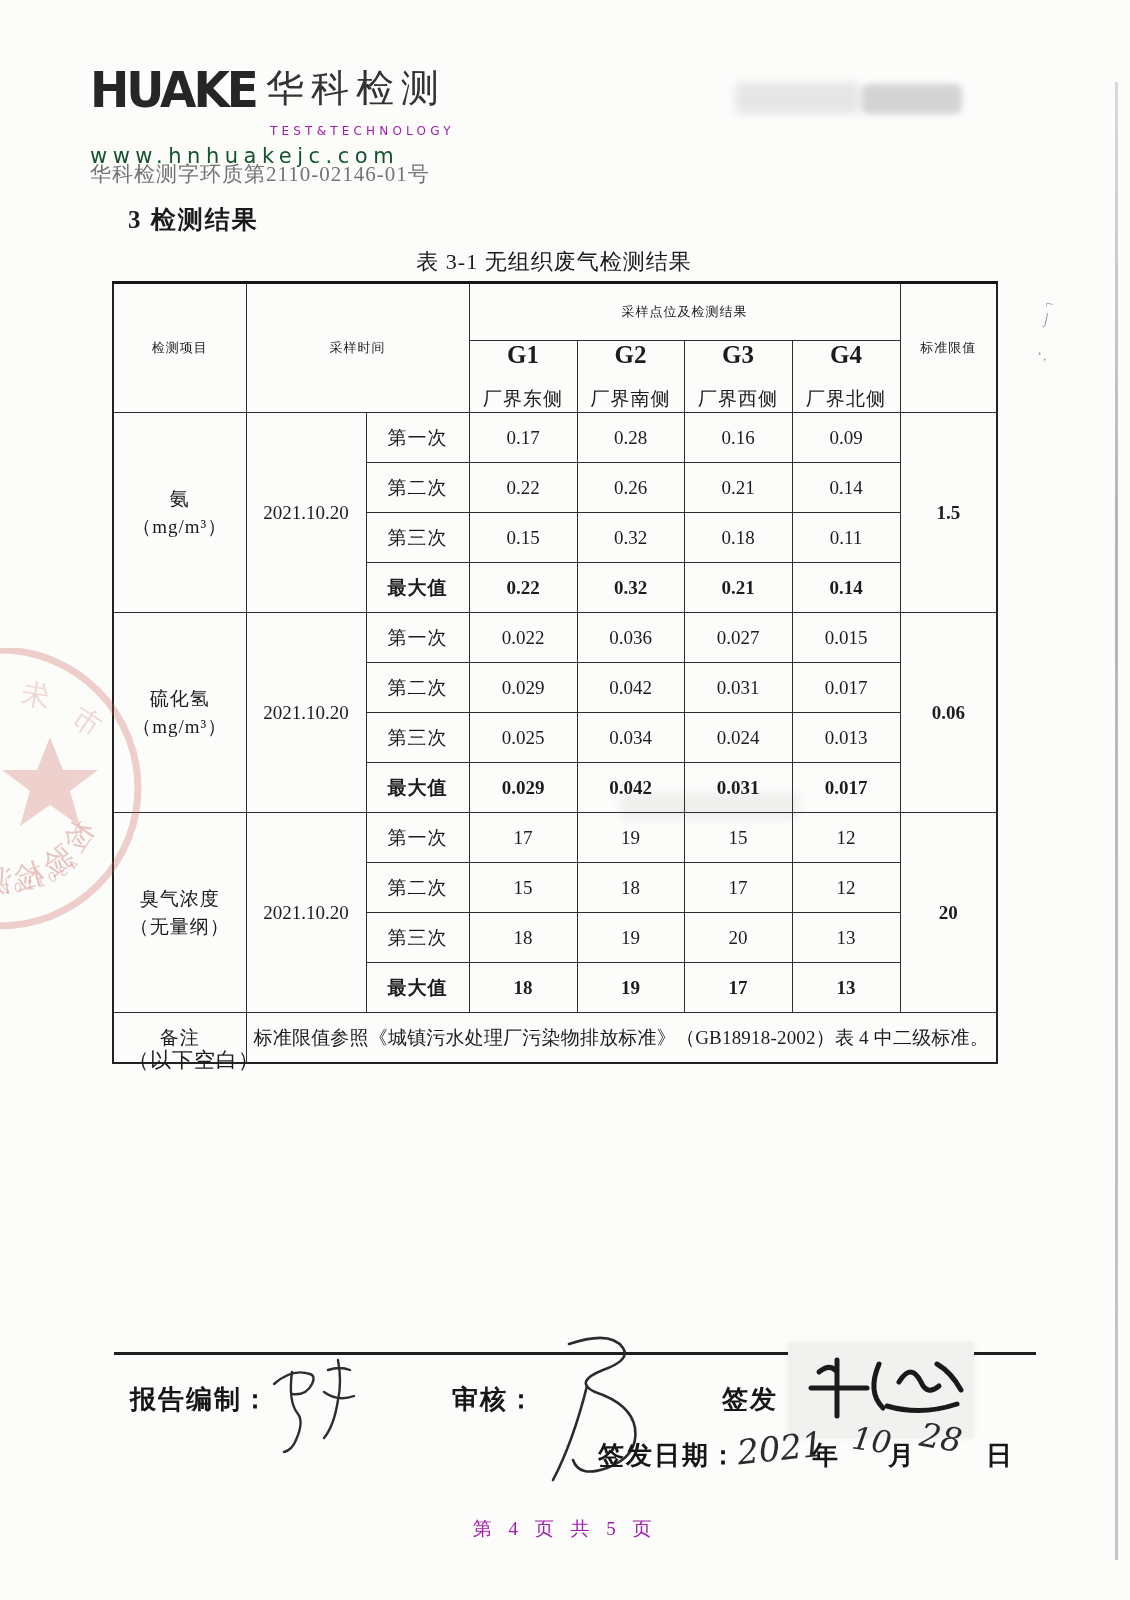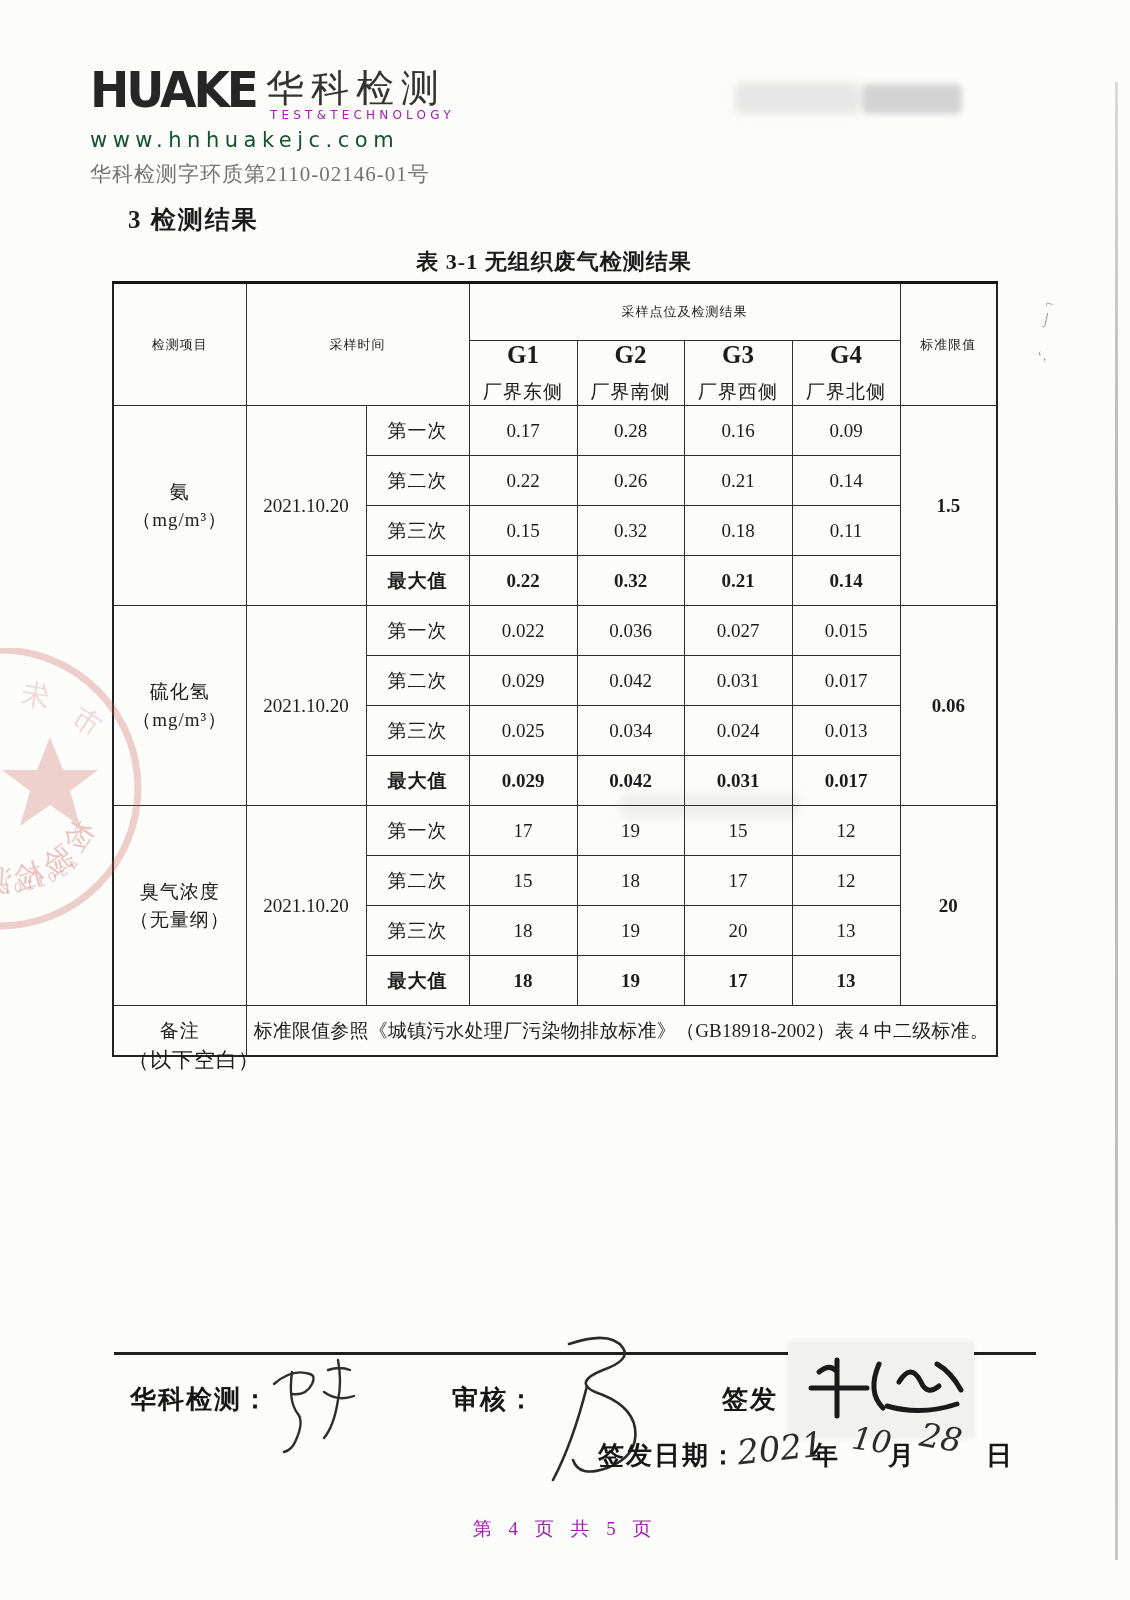--- a/index.html
+++ b/index.html
@@ -12,21 +12,21 @@
     overflow:hidden;
   }
   
   .logo-area{position:absolute;left:90px;top:68px;}
   .logo-row{display:flex;align-items:flex-start;}
   .logo-en{
     font-family:"DejaVu Sans", sans-serif;
     font-weight:bold;font-size:47px;line-height:44px;
     letter-spacing:-3px;color:#262626;transform:scaleY(1.04);
   }
-  .logo-cn-wrap{display:flex;flex-direction:column;margin-left:10px;}
+  .logo-cn-wrap{display:flex;flex-direction:column;margin-left:10px;gap:16px;}
   .logo-cn{
     font-family:"DejaVu Sans", sans-serif;
     font-size:38px;line-height:40px;letter-spacing:7px;color:#333;
   }
   .logo-tag{
     font-family:"DejaVu Sans", sans-serif;
     font-size:12px;letter-spacing:4.2px;color:#a21caf;margin-top:0px;margin-left:4px;
   }
   .logo-web{
     font-family:"DejaVu Sans", sans-serif;
@@ -36,37 +36,37 @@
     position:absolute;left:90px;top:160px;
     font-size:21px;color:#737373;letter-spacing:1px;
   }
   
   .section-title{
     position:absolute;left:128px;top:203px;
     font-size:25px;font-weight:bold;letter-spacing:2px;
   }
   .table-title{
     position:absolute;left:112px;top:247px;width:884px;
-    text-align:center;font-size:22px;font-weight:bold;letter-spacing:1px;
+    text-align:center;font-size:22px;font-weight:normal;letter-spacing:1px;
   }
   
   table.results{
     position:absolute;left:112px;top:281px;width:884px;
     border-collapse:collapse;table-layout:fixed;
   }
   table.results{border:2px solid #222;border-top:3px solid #161616;}
   table.results td{
     border:1.5px solid #2e2e2e;
     text-align:center;vertical-align:middle;
     padding:0;font-size:19px;color:#1c1c1c;
   }
   tr.h1 td{height:56px;font-size:13px;letter-spacing:1px;}
   tr.h2 td{height:58px;}
   .pcode{font-weight:bold;font-size:25px;}
-  .pname{font-size:19px;margin-top:10px;letter-spacing:1px;}
+  .pname{font-size:19px;margin-top:17px;letter-spacing:1px;}
   tbody tr.datarow td{height:49px;}
   td.item{font-size:20px;line-height:28px;letter-spacing:1px;}
   td.date{font-size:20px;}
   td.round{font-size:19px;letter-spacing:1px;}
   td.val{font-size:19px;}
   td.limit{font-weight:bold;font-size:19px;}
   tr.max td{font-weight:bold;}
   tr.remarkrow td{height:49px;}
   td.remark-label{font-size:20px;letter-spacing:1px;}
   td.remark-text{text-align:left;padding-left:13px;font-size:19px;letter-spacing:0.2px;}
@@ -297,21 +297,21 @@
         </text>
         <text font-size="14" letter-spacing="5" fill="rgba(195,88,78,0.38)" font-family="Liberation Sans, sans-serif">
           <textPath href="#arcDigits" startOffset="26%">4301102813</textPath>
         </text>
       </g>
     </svg>
   </div>
 
   <div class="sig-line"></div>
 
-  <span class="sig-label" style="left:130px;top:1382px;">华科检测：</span>
+  <span class="sig-label" style="left:130px;top:1382px;">报告编制：</span>
   <svg class="sigsvg" style="left:262px;top:1348px;" width="120" height="110">
     <g fill="none" stroke="#2e2e2e" stroke-width="2.4" stroke-linecap="round">
       <path d="M12,36 q18,-16 36,-10 q6,2 2,10 q-6,12 -20,10"></path>
       <path d="M30,24 q-4,30 6,42 q6,8 -2,26 q-4,10 -12,12"></path>
       <path d="M66,22 q12,-4 22,0 M76,12 q4,22 0,40 q-4,26 -14,38"></path>
       <path d="M62,44 q14,10 30,4"></path>
     </g>
   </svg>
 
   <span class="sig-label" style="left:452px;top:1382px;">审核：</span>

